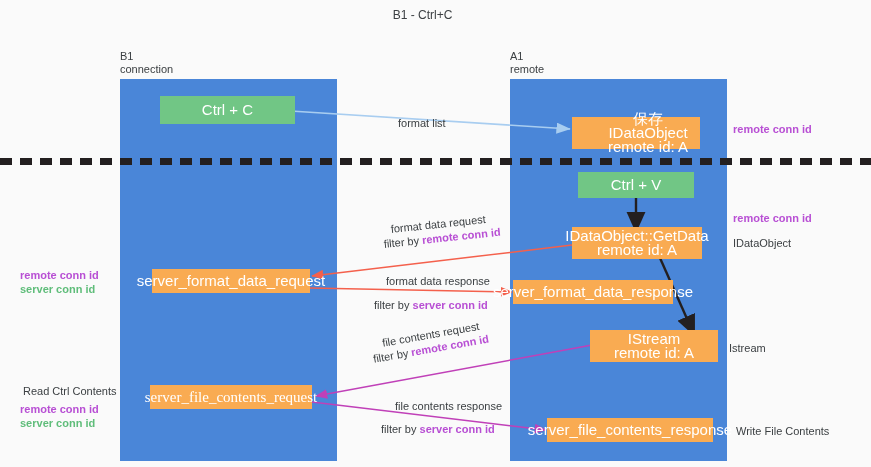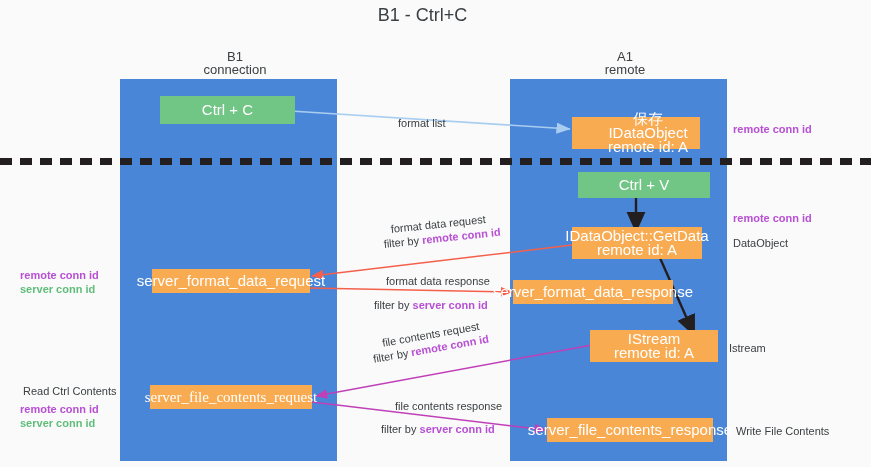--- a/index.html
+++ b/index.html
@@ -19,22 +19,22 @@
     left:0;top:0;
     width:871px;height:467px;
     pointer-events:none;
   }
   .lane{
     position:absolute;
     background:#4a86d8;
   }
   .lane-head{
     position:absolute;
-    text-align:center;
-    font-size:13px;
+    text-align:left;
+    font-size:11px;
     line-height:13px;
     color:#3c4043;
   }
   .node{
     position:absolute;
     box-sizing:border-box;
     display:flex;
     flex-direction:column;
     align-items:center;
     justify-content:center;
@@ -55,21 +55,21 @@
   }
   .lbl.rot{
     transform-origin:left top;
   }
   .purple{color:#b84fd4;font-weight:bold;}
   .green-t{color:#5fbd7a;font-weight:bold;}
   .title{
     position:absolute;
     width:845px;
     text-align:center;
-    font-size:18px;
+    font-size:12px;
     line-height:19px;
     color:#3c4043;
   }
   .dashes{
     position:absolute;
     left:0;
     width:871px;
     height:7px;
     background:repeating-linear-gradient(to right,#231f20 0px,#231f20 12px,rgba(0,0,0,0) 12px,rgba(0,0,0,0) 20px);
   }
@@ -130,21 +130,21 @@
 
   <div class="node green" style="left:160px;top:96px;width:135px;height:28px;">
     <div>Ctrl + C</div>
   </div>
 
   <div class="node orange" style="left:572px;top:117px;width:128px;height:32px;padding-left:28px;">
     <div>保存IDataObject</div>
     <div>remote id: A</div>
   </div>
 
-  <div class="node green" style="left:578px;top:172px;width:132px;height:26px;">
+  <div class="node green" style="left:578px;top:172px;width:116px;height:26px;">
     <div>Ctrl + V</div>
   </div>
 
   <div class="node orange" style="left:572px;top:227px;width:130px;height:32px;">
     <div>IDataObject::GetData</div>
     <div>remote id: A</div>
   </div>
 
   <div class="node orange" style="left:152px;top:269px;width:158px;height:24px;">
     <div>server_format_data_request</div>
@@ -188,17 +188,17 @@
 
   <div class="lbl" style="left:23px;top:384px;">Read Ctrl Contents</div>
 
   <div class="lbl" style="left:20px;top:402px;line-height:14px;">
     <div class="purple">remote conn id</div>
     <div class="green-t">server conn id</div>
   </div>
 
   <div class="lbl purple" style="left:733px;top:122px;">remote conn id</div>
   <div class="lbl purple" style="left:733px;top:211px;">remote conn id</div>
-  <div class="lbl" style="left:733px;top:236px;">DataObject</div>
+  <div class="lbl" style="left:733px;top:236px;">IDataObject</div>
   <div class="lbl" style="left:729px;top:341px;">Istream</div>
   <div class="lbl" style="left:736px;top:424px;">Write File Contents</div>
 
 </div>
 
 </body></html>

